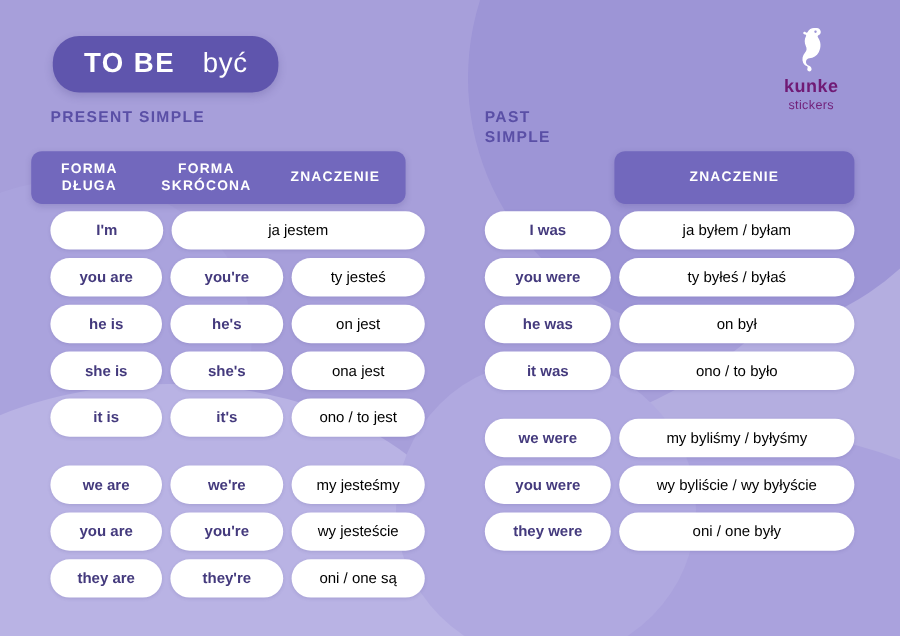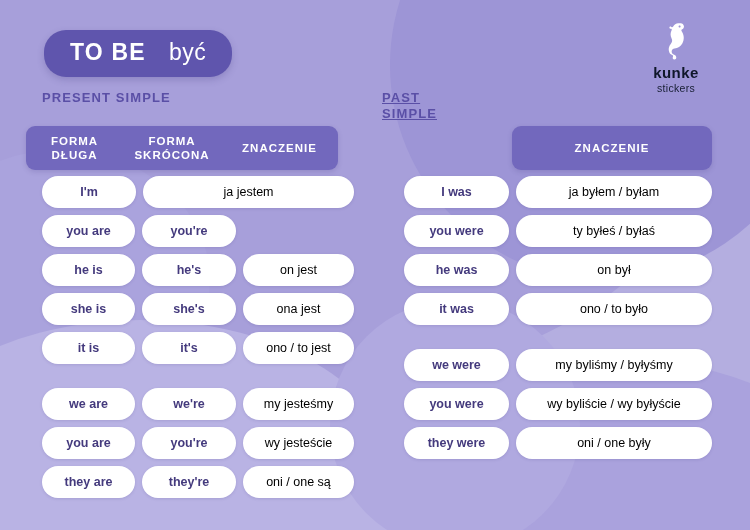--- a/index.html
+++ b/index.html
@@ -62,38 +62,38 @@
     letter-spacing: 0.6px;
     box-shadow: 0 3px 7px rgba(60,50,120,.22);
     display: flex; align-items: baseline; gap: 23px;
   }
   .title-pill .en { font-weight: bold; letter-spacing: 1.2px; }
   .title-pill .pl { font-weight: normal; }
 
   
   .logo {
     position: absolute; right: 28px; top: 22px;
-    text-align: center; color: #0f172a;
+    text-align: center; color: #701a75;
     width: 92px;
   }
   .logo .mark { height: 38px; display: flex; justify-content: center; align-items: flex-end; }
   .logo .brand { font-size: 15px; font-weight: bold; letter-spacing: .4px; margin-top: 4px; }
   .logo .sub { font-size: 10.5px; letter-spacing: .3px; margin-top: 1px; opacity: .95; }
 
   
   .sec-head {
     position: absolute;
     color: #5a4fa6;
     font-weight: bold;
     font-size: 13px;
     letter-spacing: 1.1px;
     line-height: 1.25;
   }
   #head-present { left: 42px; top: 90px; }
-  #head-past { left: 382px; top: 90px; text-decoration: underline; }
+  #head-past { left: 404px; top: 90px; }
 
   
   .hdr-bar {
     position: absolute;
     background: #7268bd;
     color: #fff;
     border-radius: 9px;
     display: flex;
     box-shadow: 0 2px 5px rgba(60,50,120,.18);
   }
@@ -194,20 +194,21 @@
     </div>
 
     <div class="table" id="table-left">
       <div class="row">
         <div class="cell bold c2">I'm</div>
         <div class="cell meaning c3">ja jestem</div>
       </div>
       <div class="row">
         <div class="cell bold c1">you are</div>
         <div class="cell bold c2">you're</div>
+        <div class="cell meaning c3">ty jesteś</div>
       </div>
       <div class="row">
         <div class="cell bold c1">he is</div>
         <div class="cell bold c2">he's</div>
         <div class="cell meaning c3">on jest</div>
       </div>
       <div class="row">
         <div class="cell bold c1">she is</div>
         <div class="cell bold c2">she's</div>
         <div class="cell meaning c3">ona jest</div>

